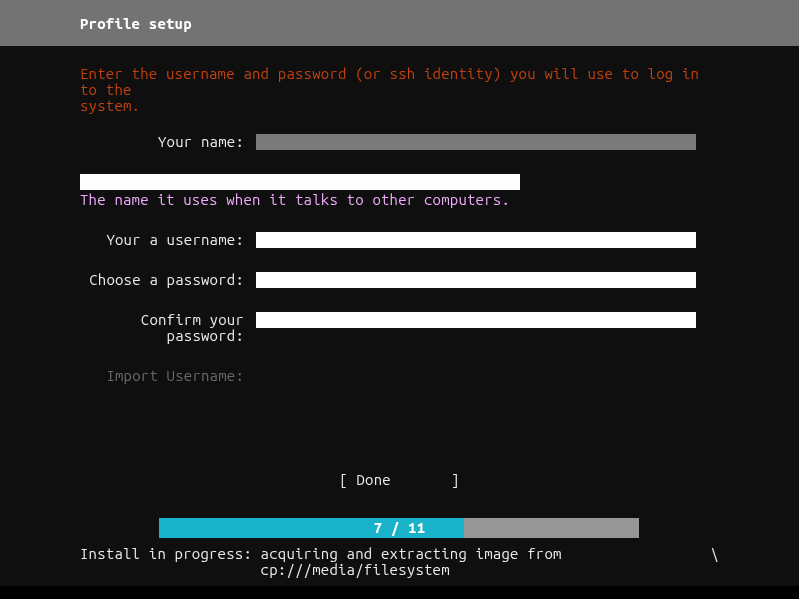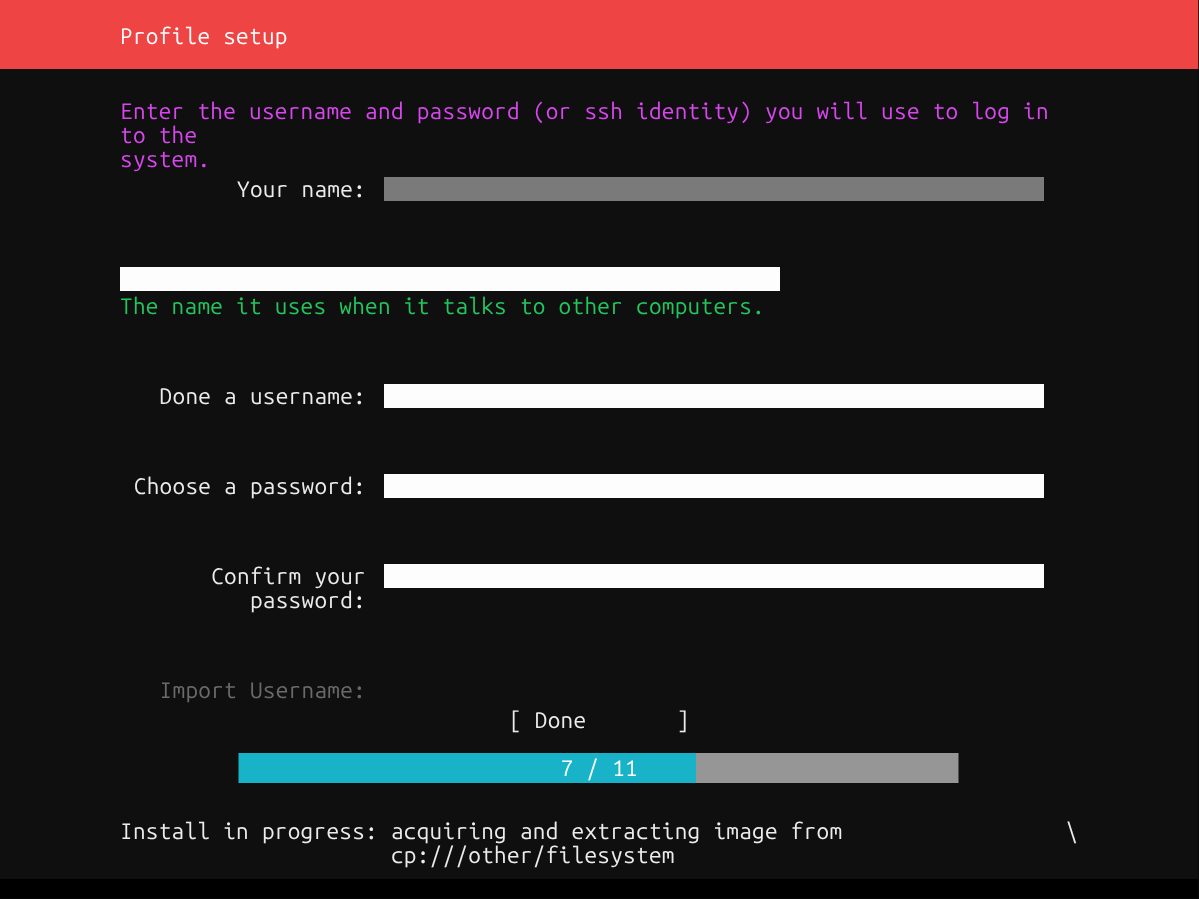--- a/index.html
+++ b/index.html
@@ -6,36 +6,37 @@
   html, body { width: 799px; height: 599px; overflow: hidden; }
   body {
     background: #000;
     font-family: "Ubuntu Mono", "DejaVu Sans Mono", "Courier New", monospace;
     font-size: 15px;
     line-height: 16px;
     color: #ececec;
     letter-spacing: 0.2px;
   }
   .header {
-    background: #ef4444;
+    background: #737373;
     color: #fff;
     padding: 16px 0 14px 80px;
     font-size: 15px;
+    font-weight: bold;
   }
   .content {
     background: #0f0f0f;
     padding: 20px 80px 0 80px;
     height: 494px;
     position: relative;
   }
-  .intro { color: #d946ef; margin-bottom: 4px; }
+  .intro { color: #c2410c; margin-bottom: 20px; }
   .form-row {
     display: flex;
     align-items: flex-start;
-    margin-bottom: 44px;
+    margin-bottom: 24px;
   }
   .label {
     width: 176px;
     text-align: right;
     padding-right: 12px;
     color: #ececec;
     flex-shrink: 0;
   }
   .label.dim { color: #6a6a6a; }
   .field-col { flex: 1; }
@@ -44,41 +45,42 @@
     height: 16px;
     width: 440px;
     display: block;
     color: #000;
     border: none;
     font-family: inherit;
     font-size: inherit;
     padding: 0 4px;
   }
   .input.focused { background: #7a7a7a; }
-  .helper { color: #22c55e; margin-top: 2px; }
+  .helper { color: #f0abfc; margin-top: 2px; }
   .select-wrap {
     display: inline-flex;
     color: #ececec;
   }
   .select-val {
     display: inline-block;
     min-width: 120px;
   }
   .caret { margin-left: 8px; }
   .done-row {
     position: absolute;
     left: 0; right: 0;
     bottom: 52px;
     text-align: center;
     color: #ececec;
   }
   .progress-row {
     position: absolute;
     left: 159px; right: 159px;
-    bottom: 18px;
+    bottom: 2px;
+    font-weight: bold;
   }
   .progress-bar {
     display: flex;
     height: 20px;
     width: 480px;
   }
   .prog-fill {
     background: #19b3c9;
     display: flex;
     align-items: center;
@@ -123,21 +125,21 @@
   </div>
 
   <div class="form-row">
     <div class="field-col">
       <input class="input" value="" style="">
       <div class="helper">The name it uses when it talks to other computers.</div>
     </div>
   </div>
 
   <div class="form-row">
-    <div class="label">Done a username:</div>
+    <div class="label">Your a username:</div>
     <div class="field-col">
       <input class="input" value="" style="">
     </div>
   </div>
 
   <div class="form-row">
     <div class="label">Choose a password:</div>
     <div class="field-col">
       <input class="input" type="password" value="" style="">
     </div>
@@ -166,15 +168,15 @@
     <div class="progress-bar">
       <div class="prog-fill" style="width:63.6%"></div>
       <div class="prog-rest"></div>
       <div class="prog-text">7 / 11</div>
     </div>
   </div>
 </div>
 
 <div class="footer">
   <div class="msg"><span>Install in progress: acquiring and extracting image from</span>
-                     <span>cp:///other/filesystem</span></div>
+                     <span>cp:///media/filesystem</span></div>
   <div>\</div>
 </div>
 
 </body></html>

